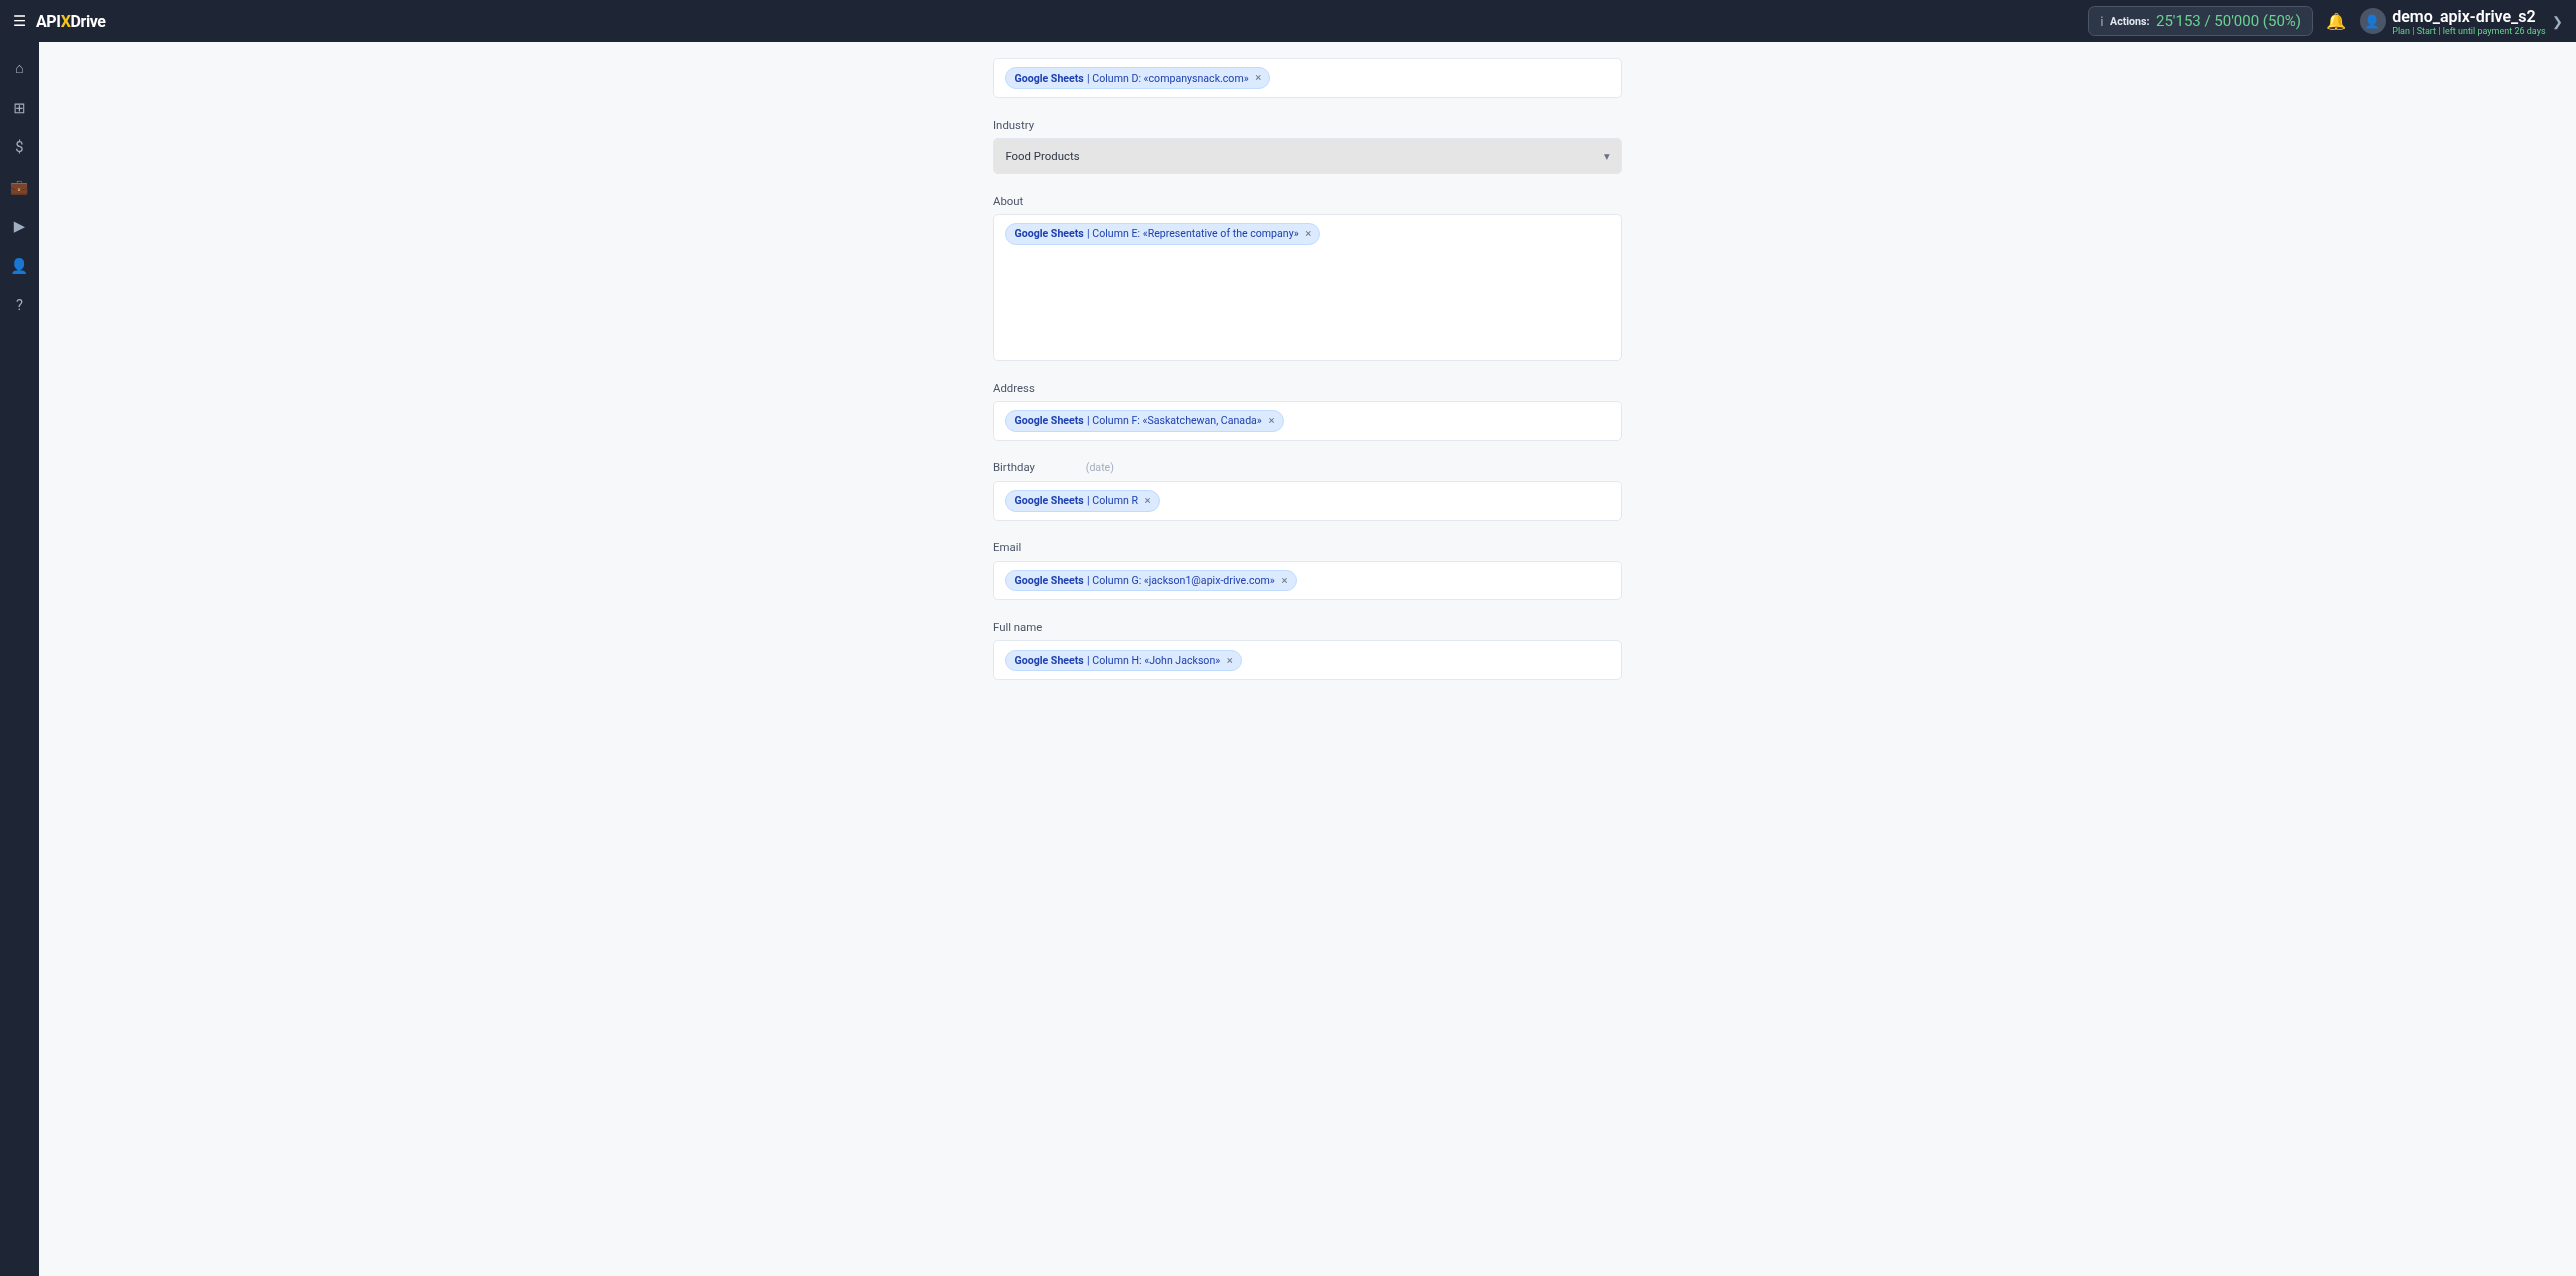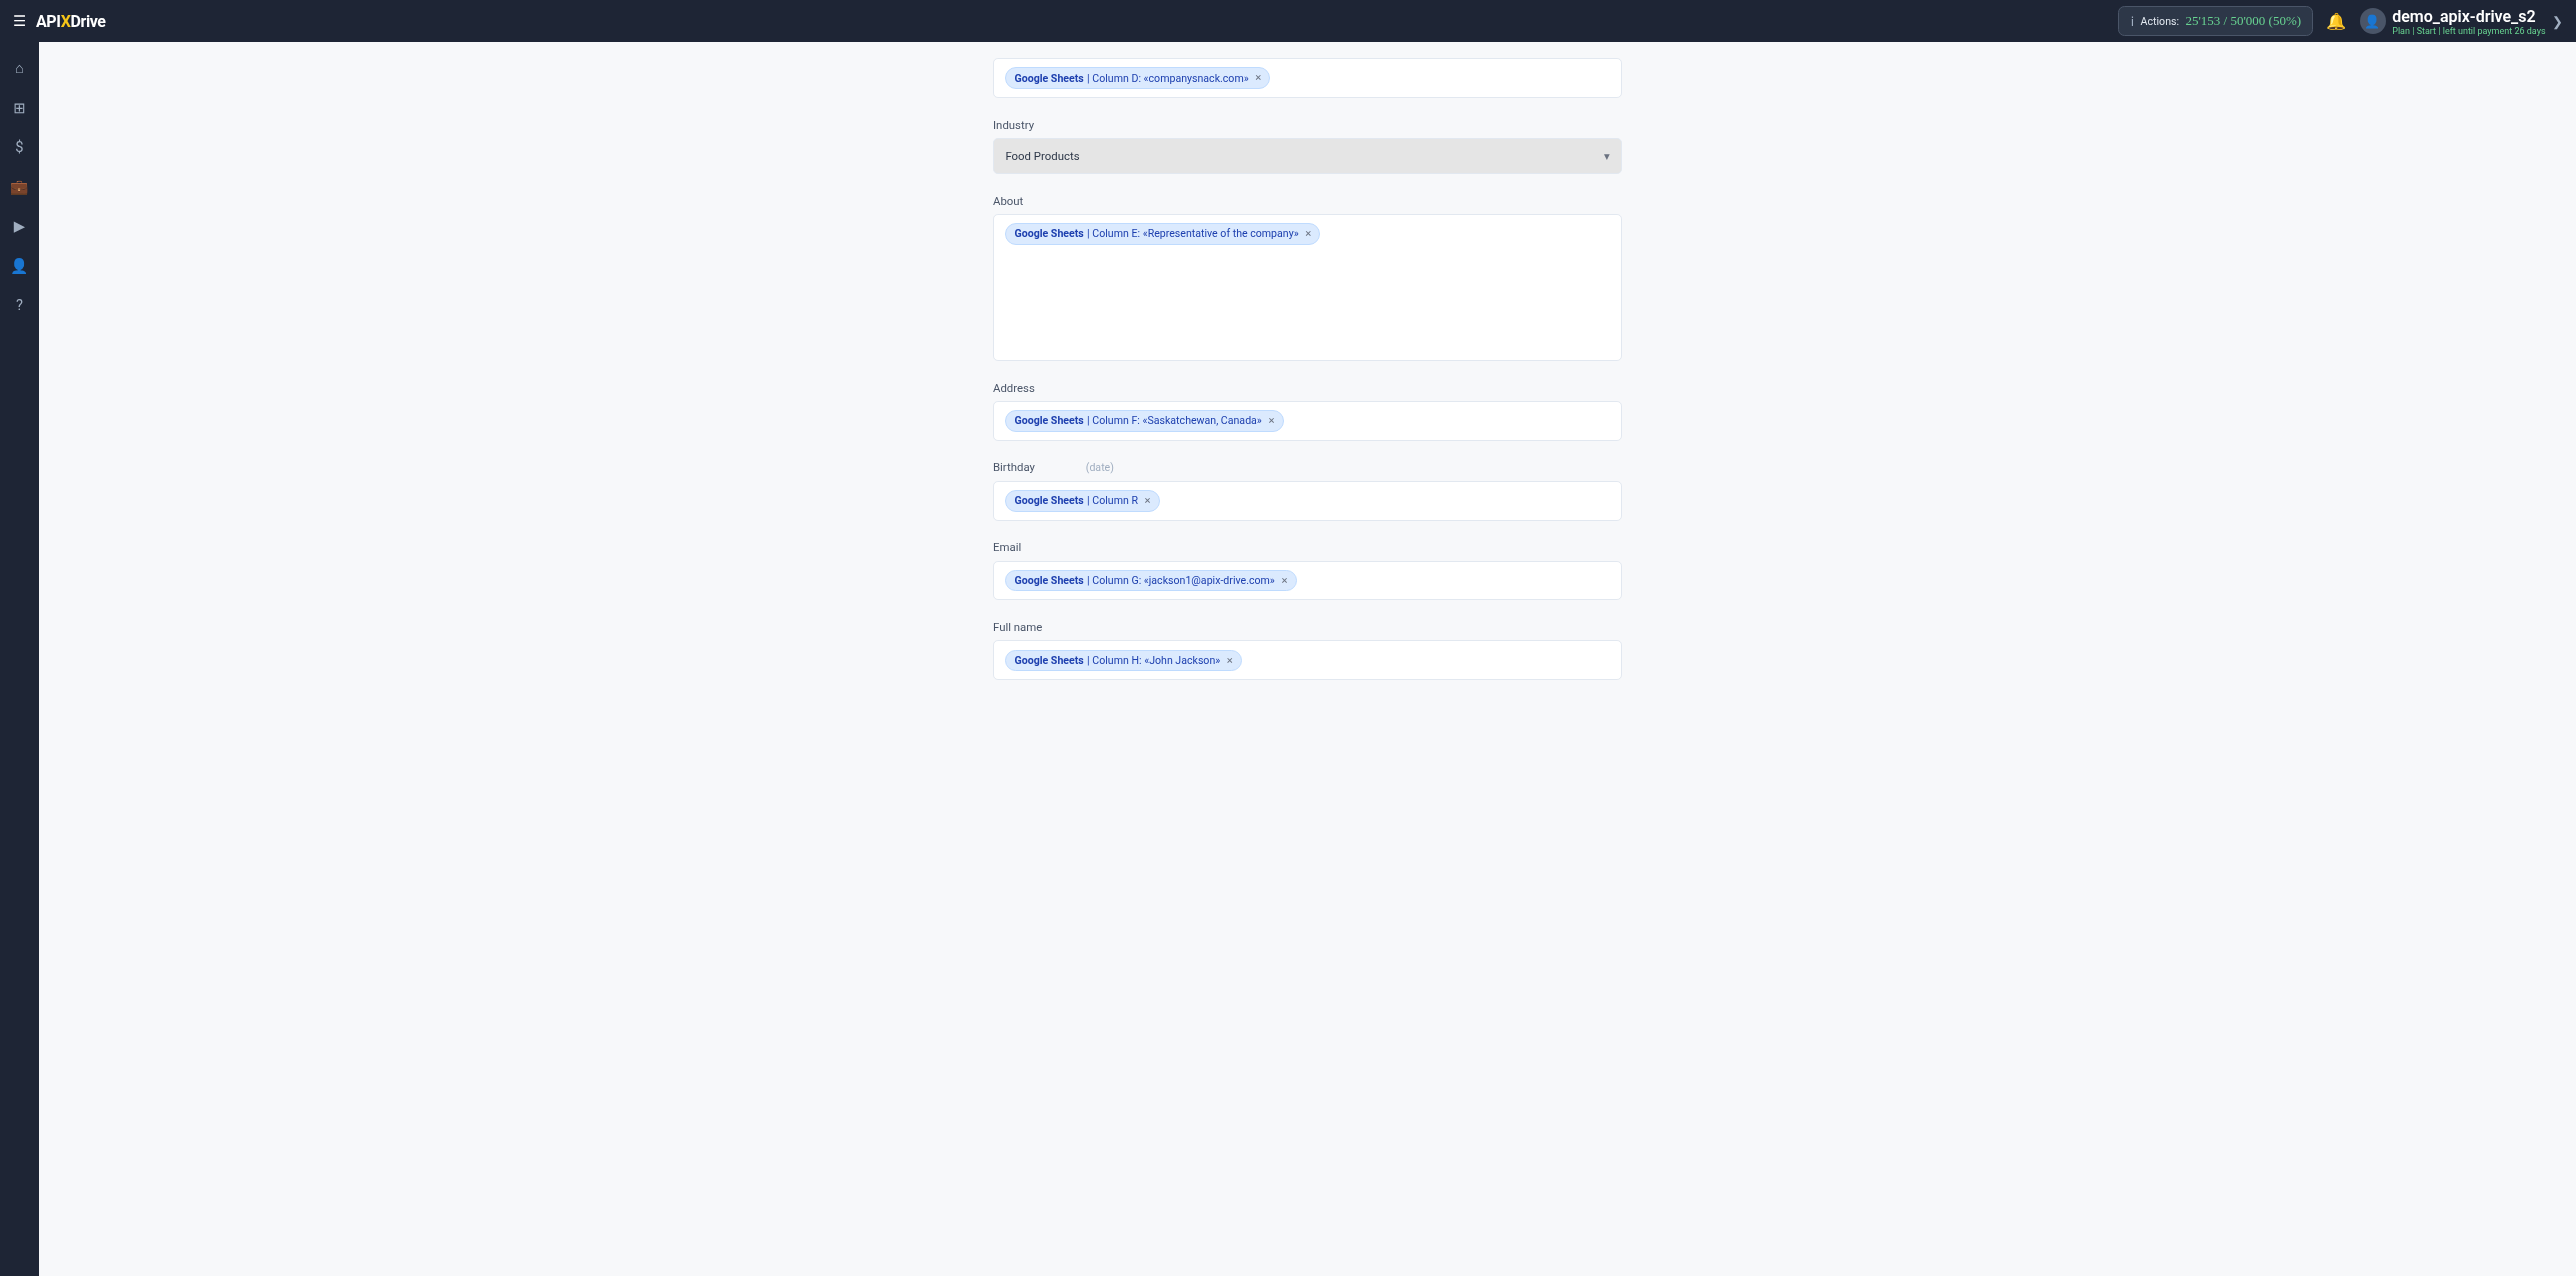--- a/index.html
+++ b/index.html
@@ -59,26 +59,25 @@
       gap: 6.5px;
       cursor: pointer;
     }
     .actions-badge .info-icon {
       color: #a0aec0;
       font-size: 13px;
     }
     .actions-badge .actions-label {
       color: #e2e8f0;
       font-size: 10.6px;
-      font-weight: 400;
+      font-weight: 700;
     }
     .actions-badge .actions-count {
       color: #68d391;
-      font-size: 13px;
-      font-family: Liberation Serif, serif;
+      font-size: 15px;
     }
     .bell-icon {
       color: #a0aec0;
       font-size: 16.3px;
       cursor: pointer;
     }
     .user-section {
       display: flex;
       align-items: center;
       gap: 6.5px;

